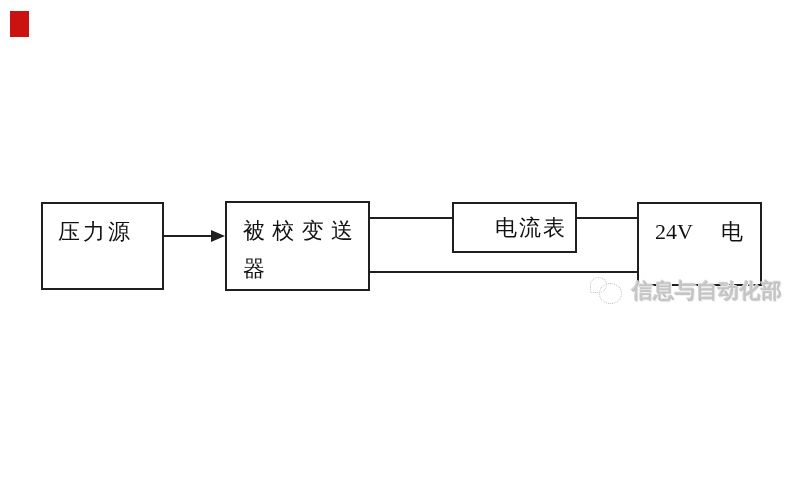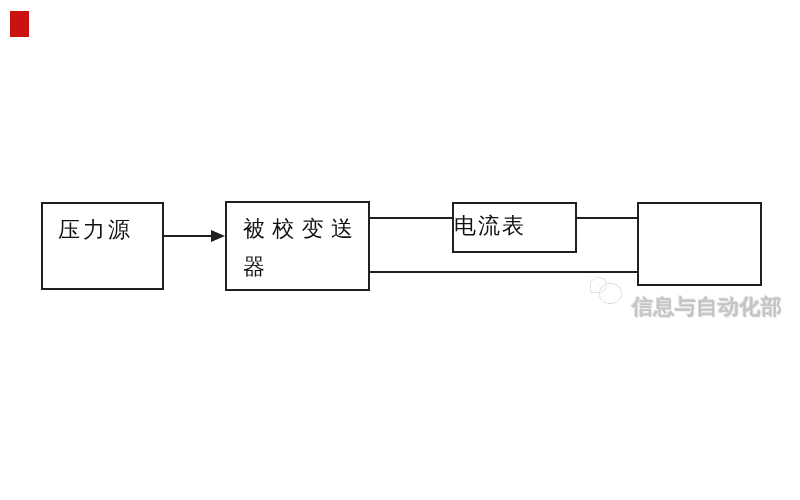--- a/index.html
+++ b/index.html
@@ -2,21 +2,21 @@
 <html><head>
 <meta charset="utf-8">
 <style>
   html, body { margin: 0; padding: 0; background: #ffffff; }
   #canvas {
     position: relative;
     width: 800px;
     height: 500px;
     background: #ffffff;
     overflow: hidden;
-    font-family: Liberation Mono, monospace;
+    font-family: Liberation Serif, serif;
     color: #111111;
   }
   
   .red-marker {
     position: absolute;
     left: 10px; top: 11px;
     width: 19px; height: 26px;
     background: #cc1111;
   }
   
@@ -26,21 +26,21 @@
     background: #ffffff;
     box-sizing: border-box;
     font-size: 22px;
     line-height: 38px;
   }
   .box-pressure { left: 41px; top: 202px; width: 123px; height: 88px;
     padding: 9px 0 0 15px; letter-spacing: 3px; }
   .box-transmitter { left: 225px; top: 201px; width: 145px; height: 90px;
     padding: 9px 15px 0 16px; }
   .box-ammeter { left: 452px; top: 202px; width: 125px; height: 51px;
-    line-height: 47px; text-align: left; padding-right: 8px; letter-spacing: 2px; }
+    line-height: 47px; text-align: right; padding-right: 8px; letter-spacing: 2px; }
   .box-power { left: 637px; top: 202px; width: 125px; height: 84px;
     padding: 9px 17px 0 16px; }
   .spread-row { display: flex; justify-content: space-between; }
   .spread-row span { display: inline-block; }
   
   .wire {
     position: absolute;
     height: 2px;
     background: #1f1f1f;
   }
@@ -75,21 +75,21 @@
     width: 21px; height: 19px;
     border: 1px dotted #c0c0c0;
     border-radius: 50%;
   }
   .wm-text {
     font-size: 21px;
     font-weight: bold;
     letter-spacing: 0.5px;
     color: #c4c4c4;
     text-shadow: 1px 1px 0 #f3f3f3, -1px -1px 0 #d8d8d8;
-    margin-top: 21px;
+    margin-top: 5px;
     white-space: nowrap;
   }
 </style>
 </head>
 <body>
 
 <div id="canvas">
 
   <div class="red-marker"></div>
 
@@ -112,20 +112,24 @@
 
   <div class="wire wire-top-a"></div>
   <div class="dbox box-ammeter">
     <span>电流表</span>
   </div>
   <div class="wire wire-top-b"></div>
 
   <div class="wire wire-bottom"></div>
 
   <div class="dbox box-power">
+    <div class="spread-row">
+      <span>24V</span>
+      <span>电</span>
+    </div>
   </div>
 
   <div class="watermark">
     <div class="wm-logo">
       <div class="wm-c1"></div>
       <div class="wm-c2"></div>
     </div>
     <div class="wm-text">信息与自动化部</div>
   </div>
 

